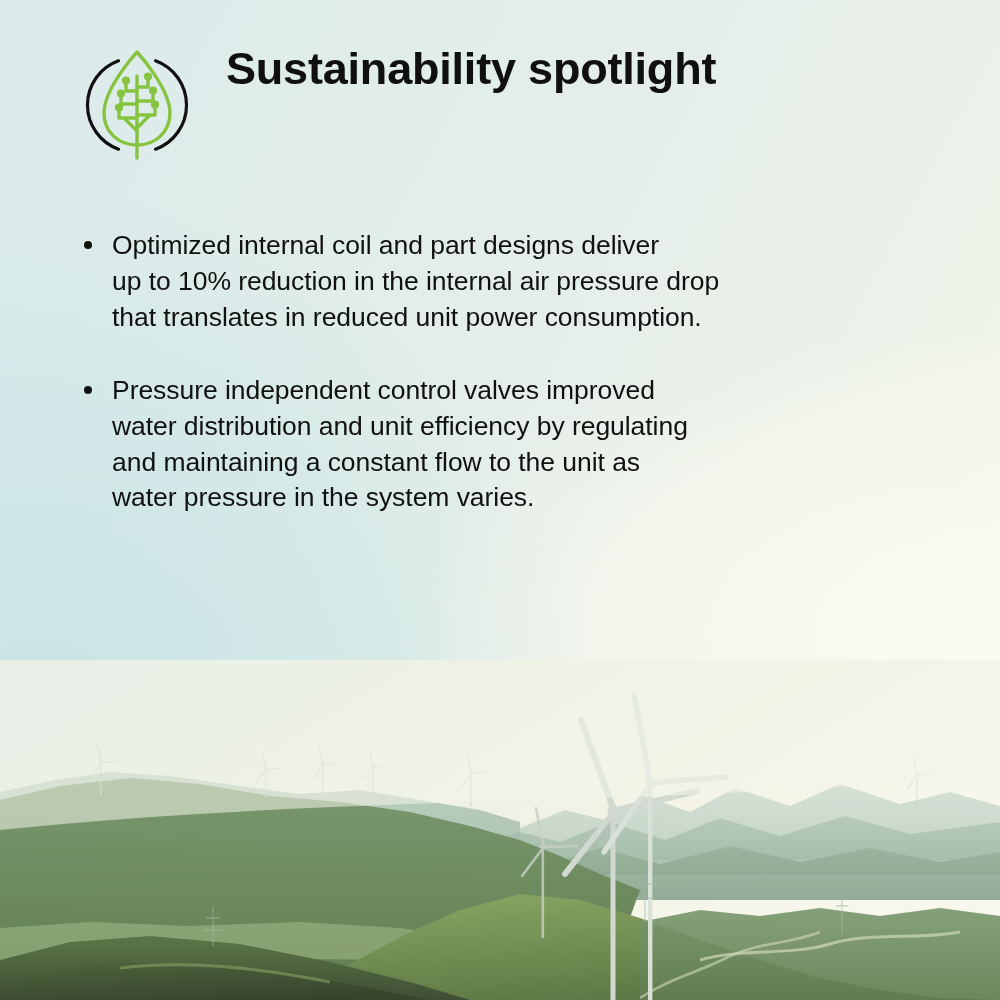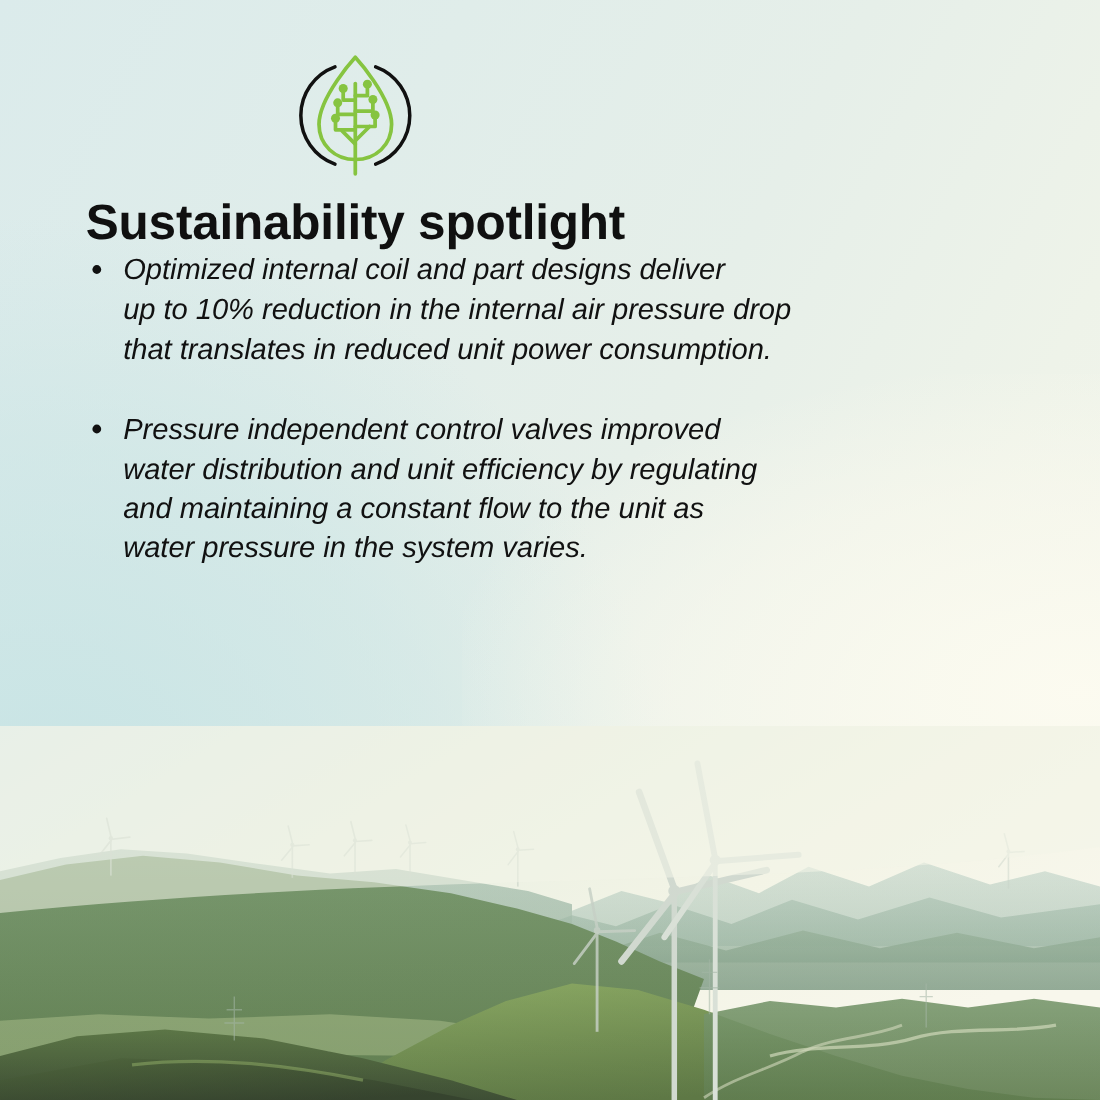--- a/index.html
+++ b/index.html
@@ -53,24 +53,23 @@
                 rgba(250,249,238,0) 74%);
     pointer-events: none;
   }
 
   
   #header {
     position: absolute;
     left: 78px;
     top: 46px;
     display: flex;
-    align-items: center;
-    gap: 15px;
+    align-items: flex-start;
+    gap: 30px;
     z-index: 6;
-    flex-direction: column;
   }
   #logo-mark {
     width: 118px;
     height: 118px;
     flex: 0 0 118px;
     display: block;
   }
   #page-title {
     font-size: 45px;
     font-weight: 700;
@@ -94,21 +93,20 @@
     z-index: 6;
   }
   .bullet-item {
     position: relative;
     padding-left: 34px;
     margin-bottom: 37px;
     font-size: 26.5px;
     line-height: 1.355;
     color: #111111;
     letter-spacing: -0.05px;
-    font-style: italic;
   }
   .bullet-item:last-child { margin-bottom: 12px; }
   .bullet-dot {
     position: absolute;
     left: 6px;
     top: 13px;
     width: 8px;
     height: 8px;
     border-radius: 50%;
     background: #111111;

